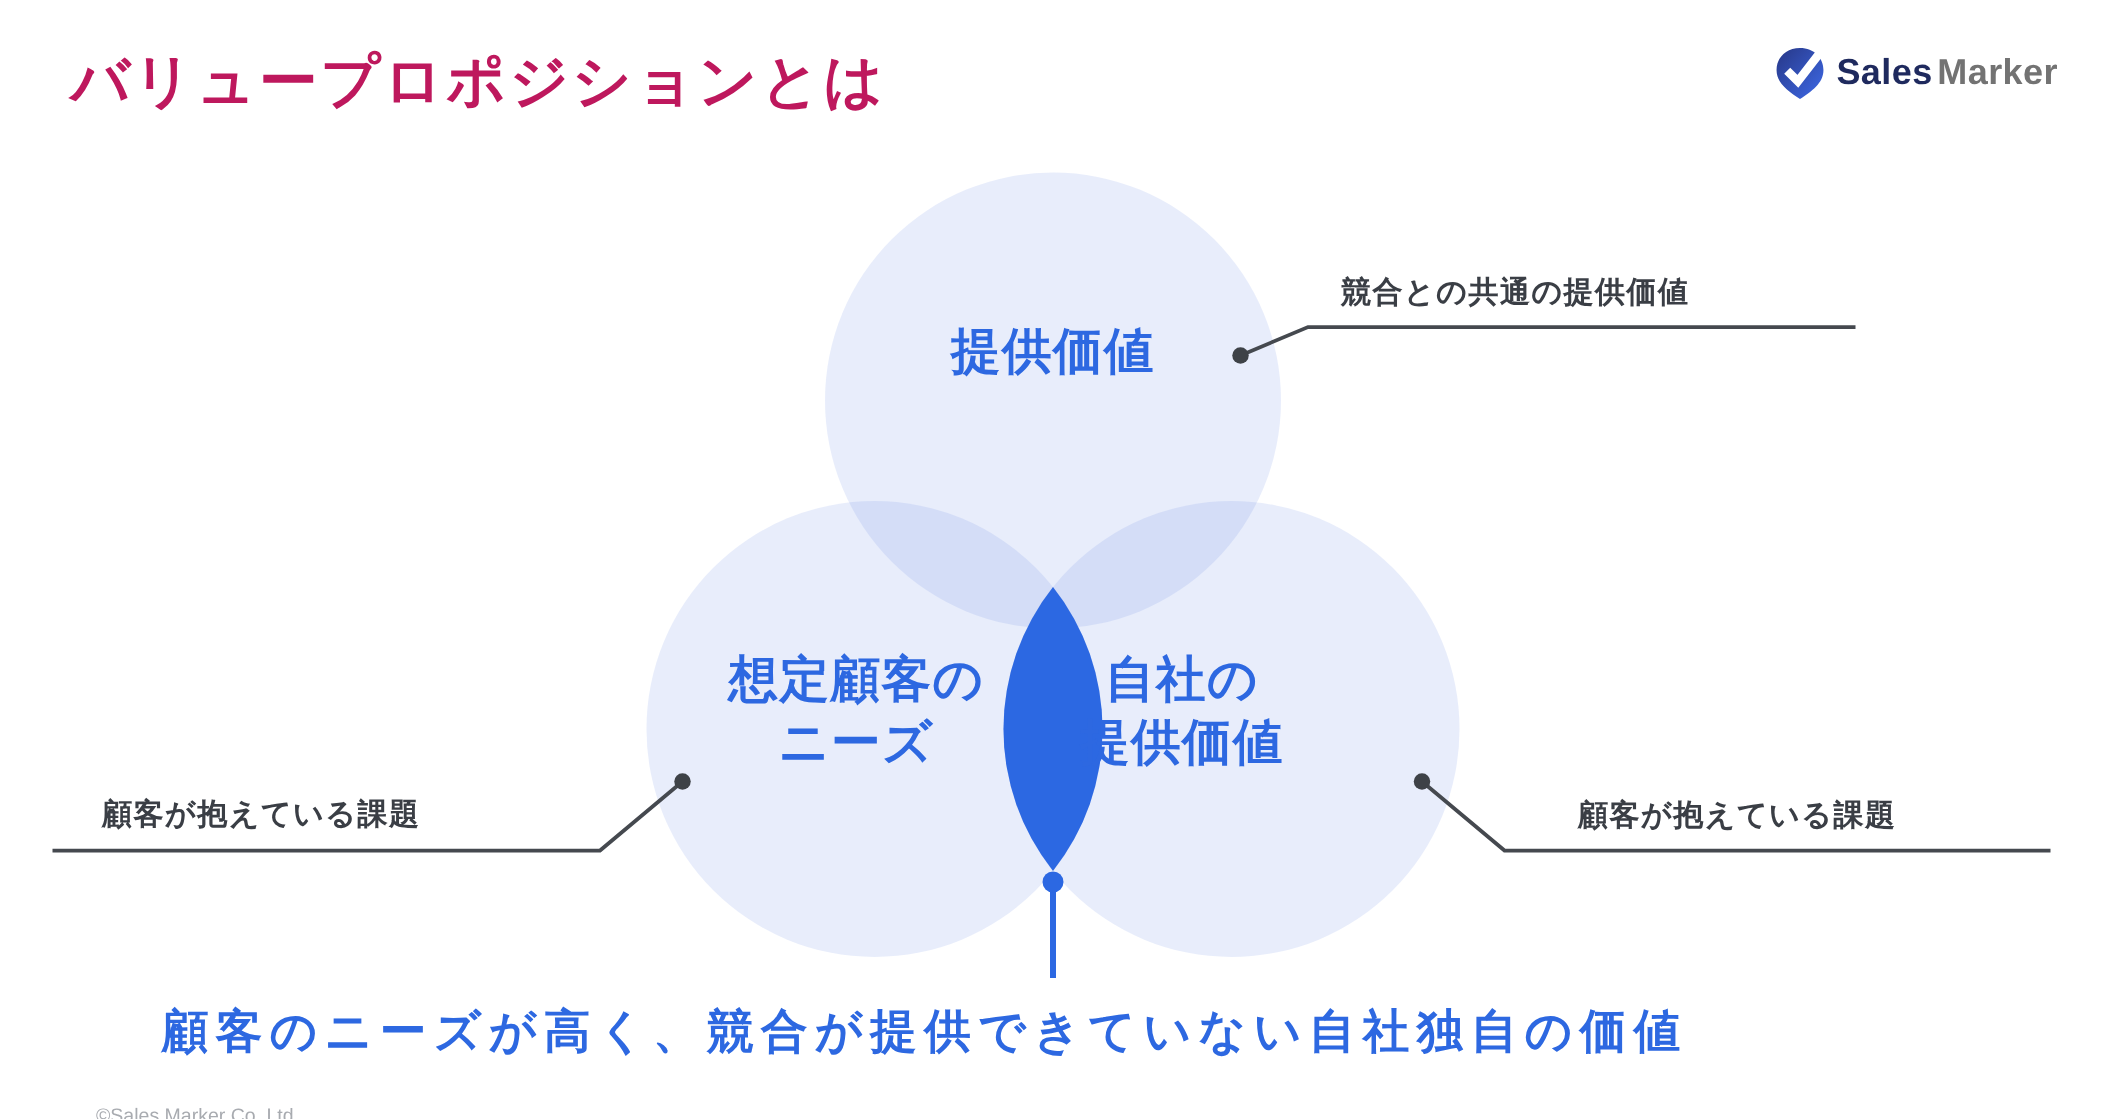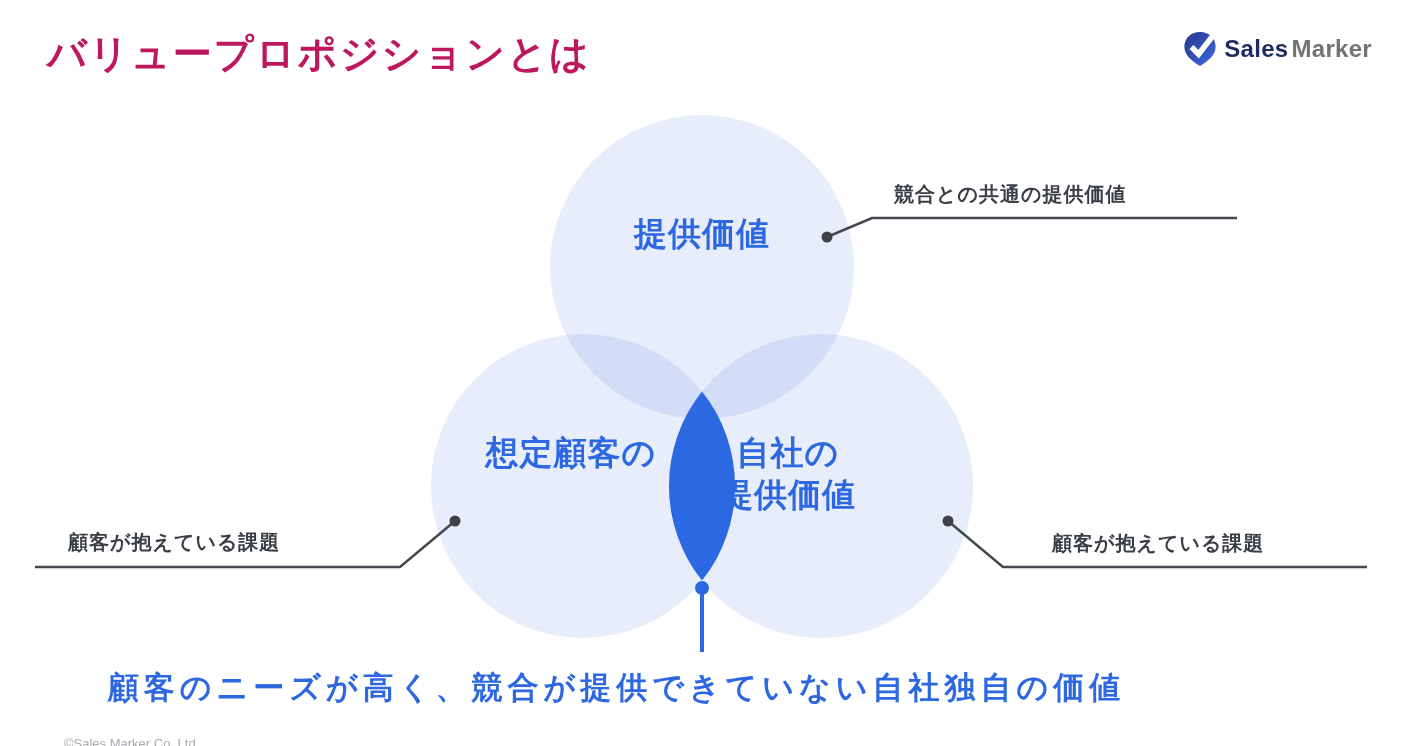--- a/index.html
+++ b/index.html
@@ -86,20 +86,21 @@
   <span class="logo-text">
     <span class="logo-sales">Sales</span><span class="logo-marker">Marker</span>
   </span>
 </div>
 
 <div class="abs circle-label label-top">
   <div>提供価値</div>
 </div>
 <div class="abs circle-label label-left">
   <div>想定顧客の</div>
+  <div>ニーズ</div>
 </div>
 <div class="abs circle-label label-right">
   <div>自社の</div>
   <div>提供価値</div>
 </div>
 
 <div class="abs callout callout-top-right">競合との共通の提供価値</div>
 <div class="abs callout callout-left">顧客が抱えている課題</div>
 <div class="abs callout callout-right">顧客が抱えている課題</div>
 

